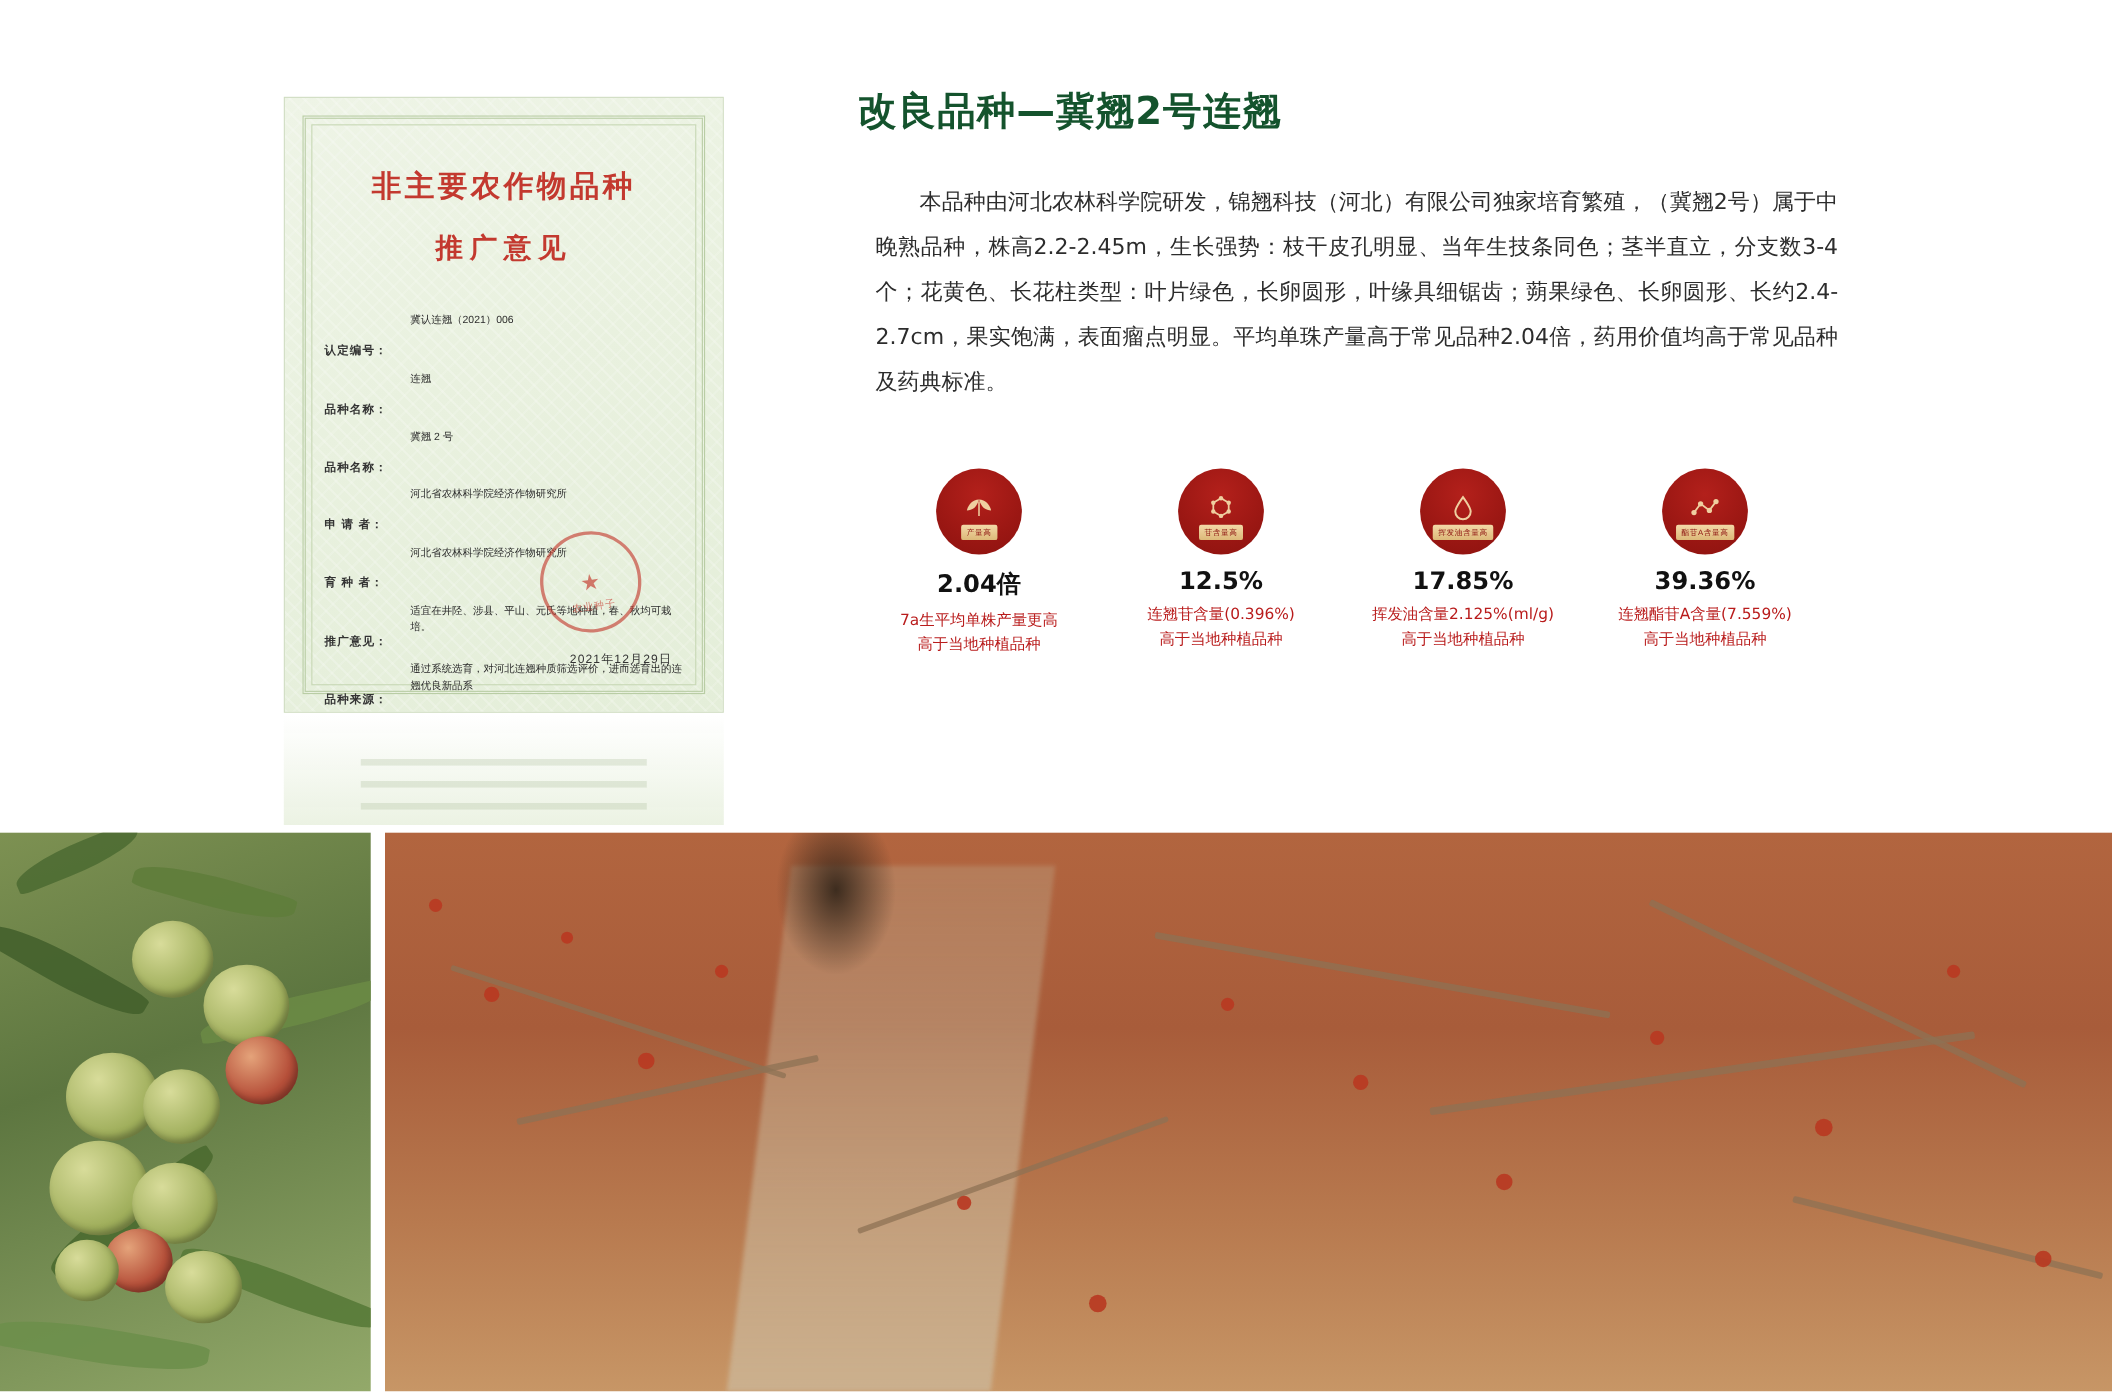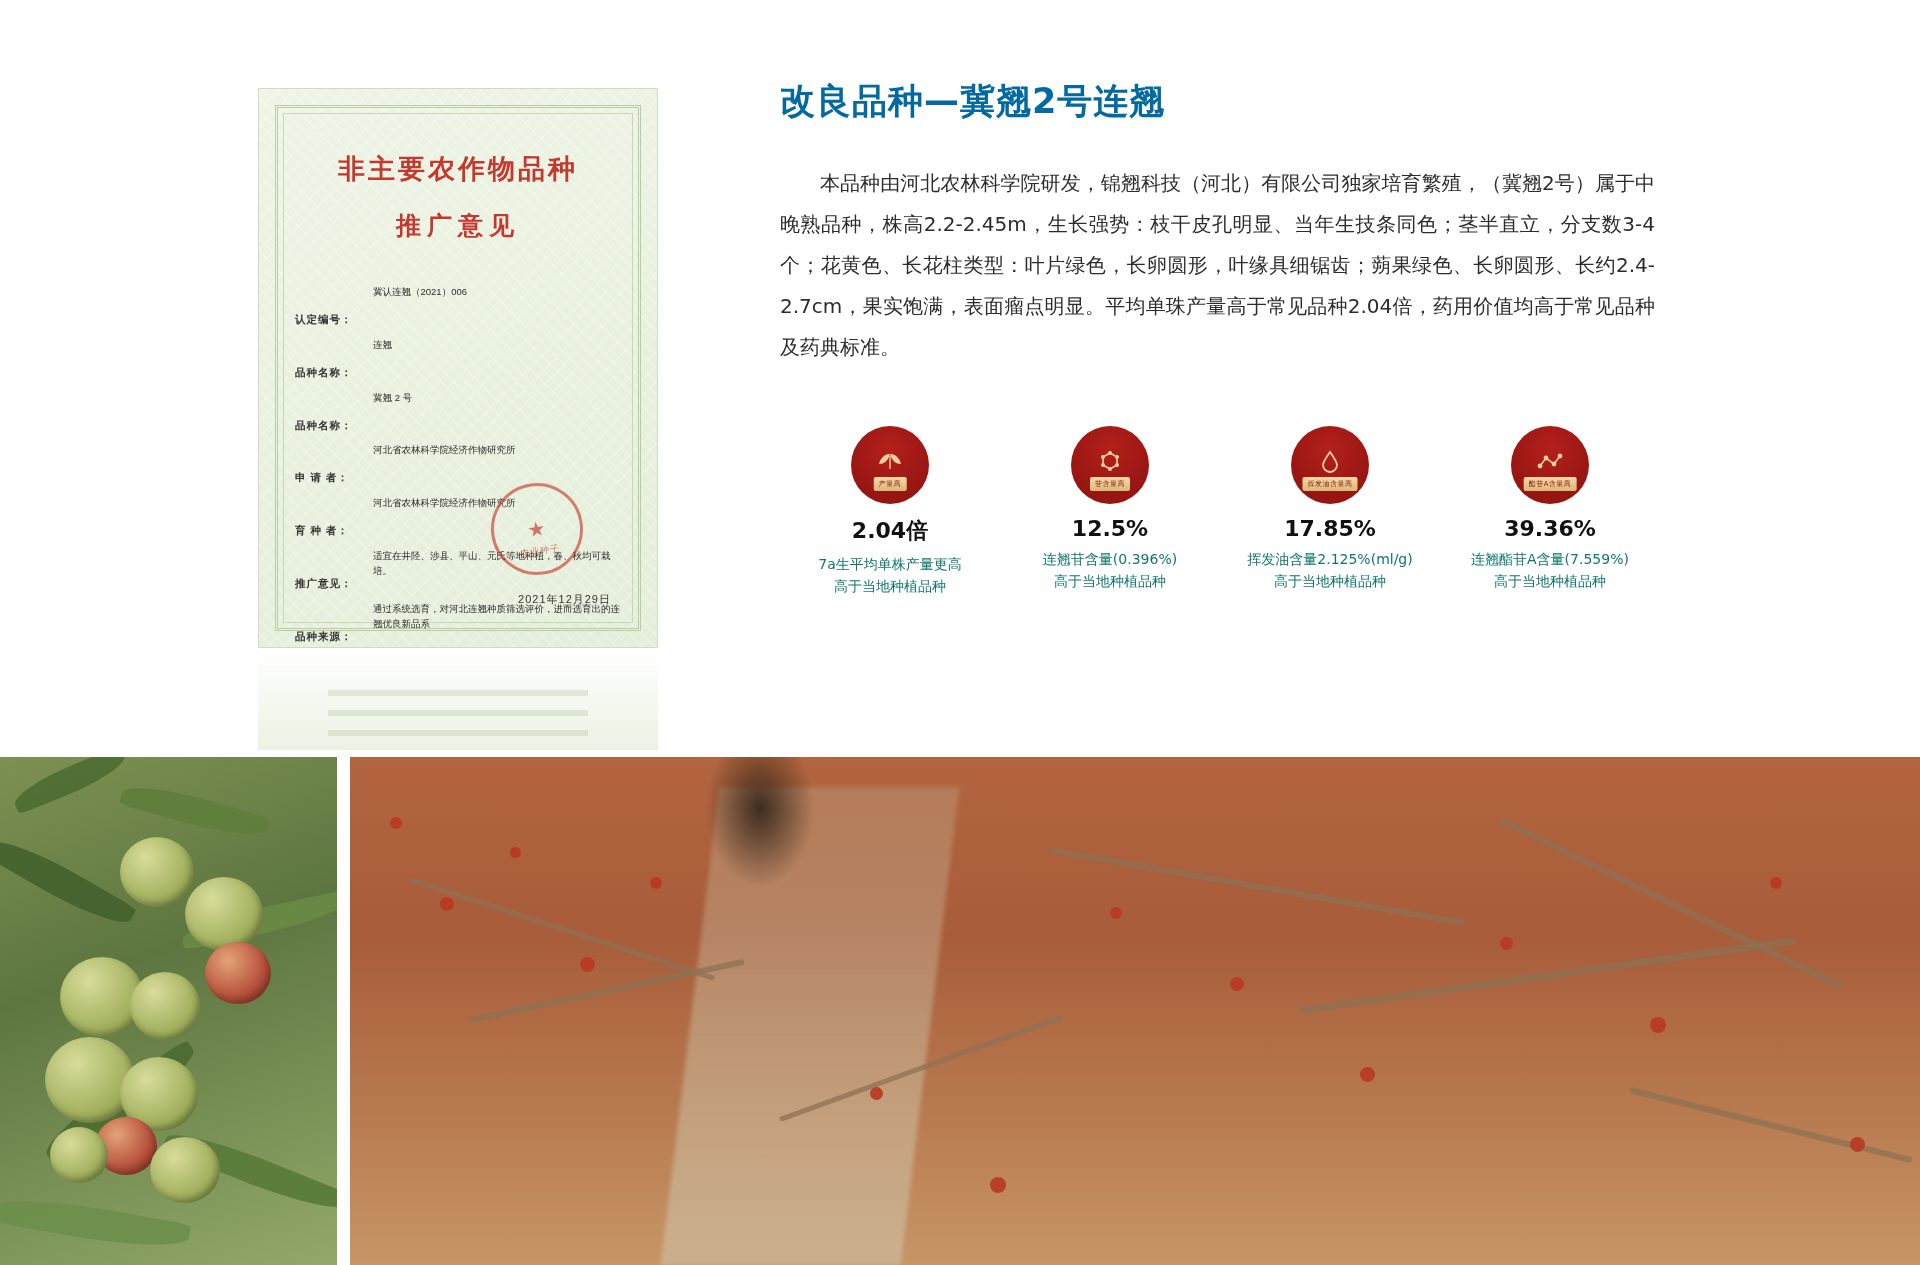--- a/index.html
+++ b/index.html
@@ -165,33 +165,34 @@
 
   
   .text-col {
     flex: 1;
     padding: 78px 60px 0 20px;
     box-sizing: border-box;
   }
   .headline {
     font-size: 35px;
     font-weight: bold;
-    color: #0369a1;
+    color: #14532d;
     letter-spacing: 1px;
     font-family: "DejaVu Sans", sans-serif;
     margin-bottom: 38px;
   }
   .body-text {
     font-size: 20px;
     line-height: 2.05;
     color: #2c2c2c;
     text-align: justify;
     text-indent: 2em;
     max-width: 875px;
     font-family: "DejaVu Sans", sans-serif;
+    margin-left: 16px;
   }
 
   
   .stats {
     display: flex;
     margin-top: 58px;
     max-width: 880px;
   }
   .stat {
     flex: 1;
@@ -229,21 +230,21 @@
   }
   .stat-value {
     font-size: 22px;
     font-weight: bold;
     color: #111;
     margin-bottom: 7px;
     font-family: "DejaVu Sans", sans-serif;
   }
   .stat-line {
     font-size: 14px;
-    color: #0f766e;
+    color: #b91c1c;
     line-height: 1.6;
     font-family: "DejaVu Sans", sans-serif;
   }
 
   
   .photos {
     position: absolute;
     left: 0;
     top: 757px;
     width: 1920px;

